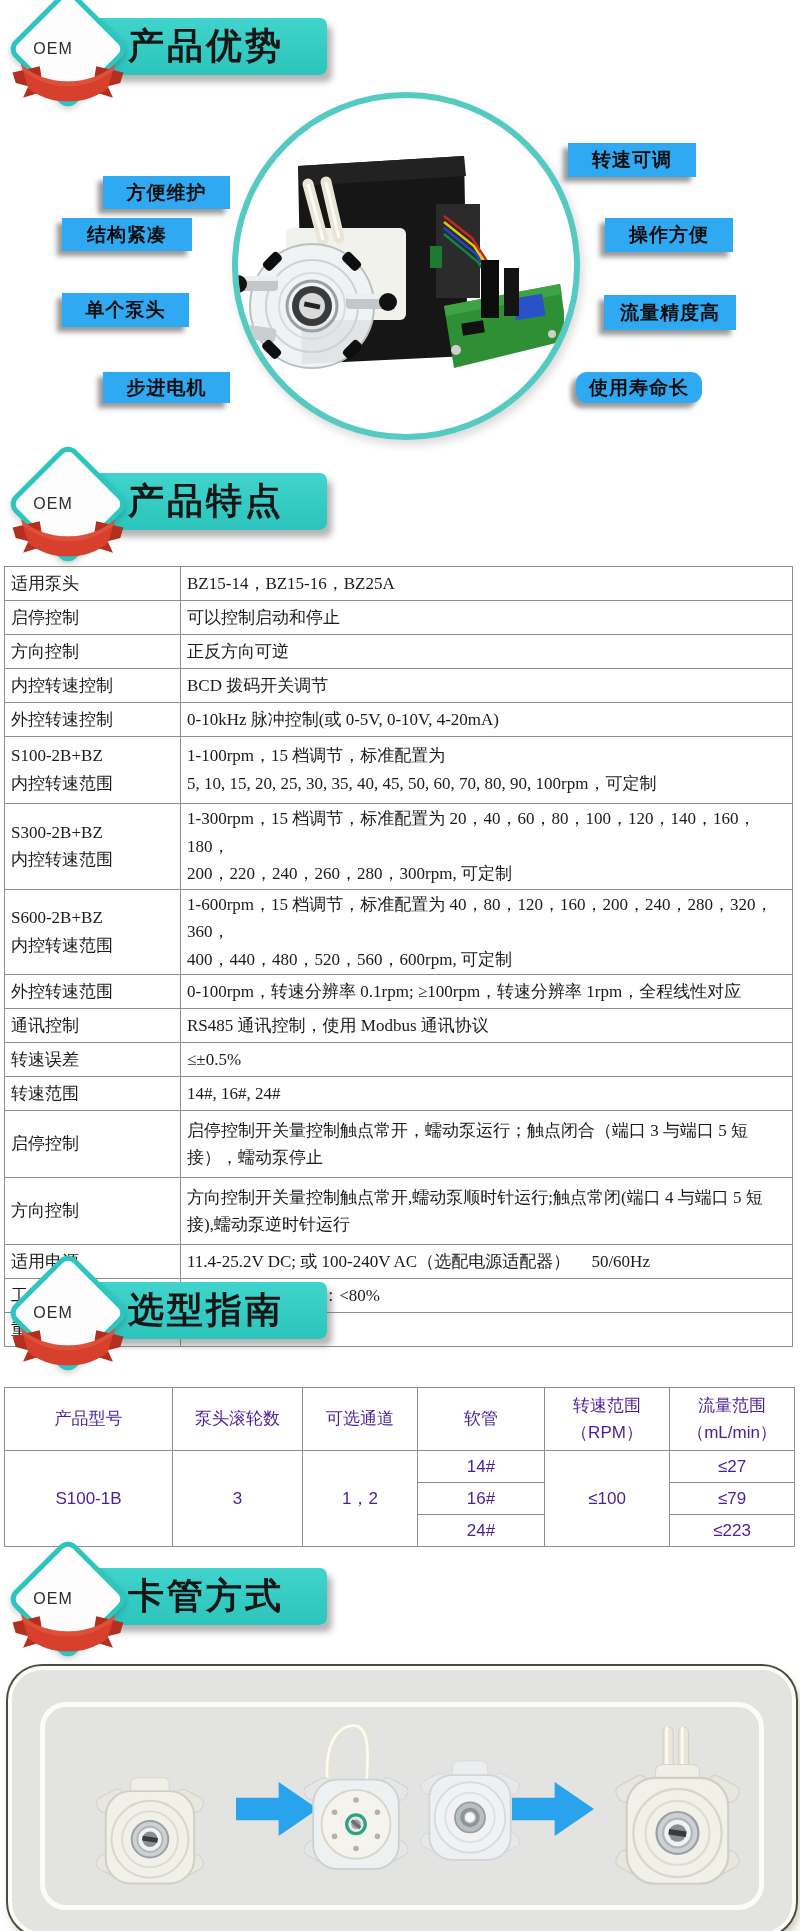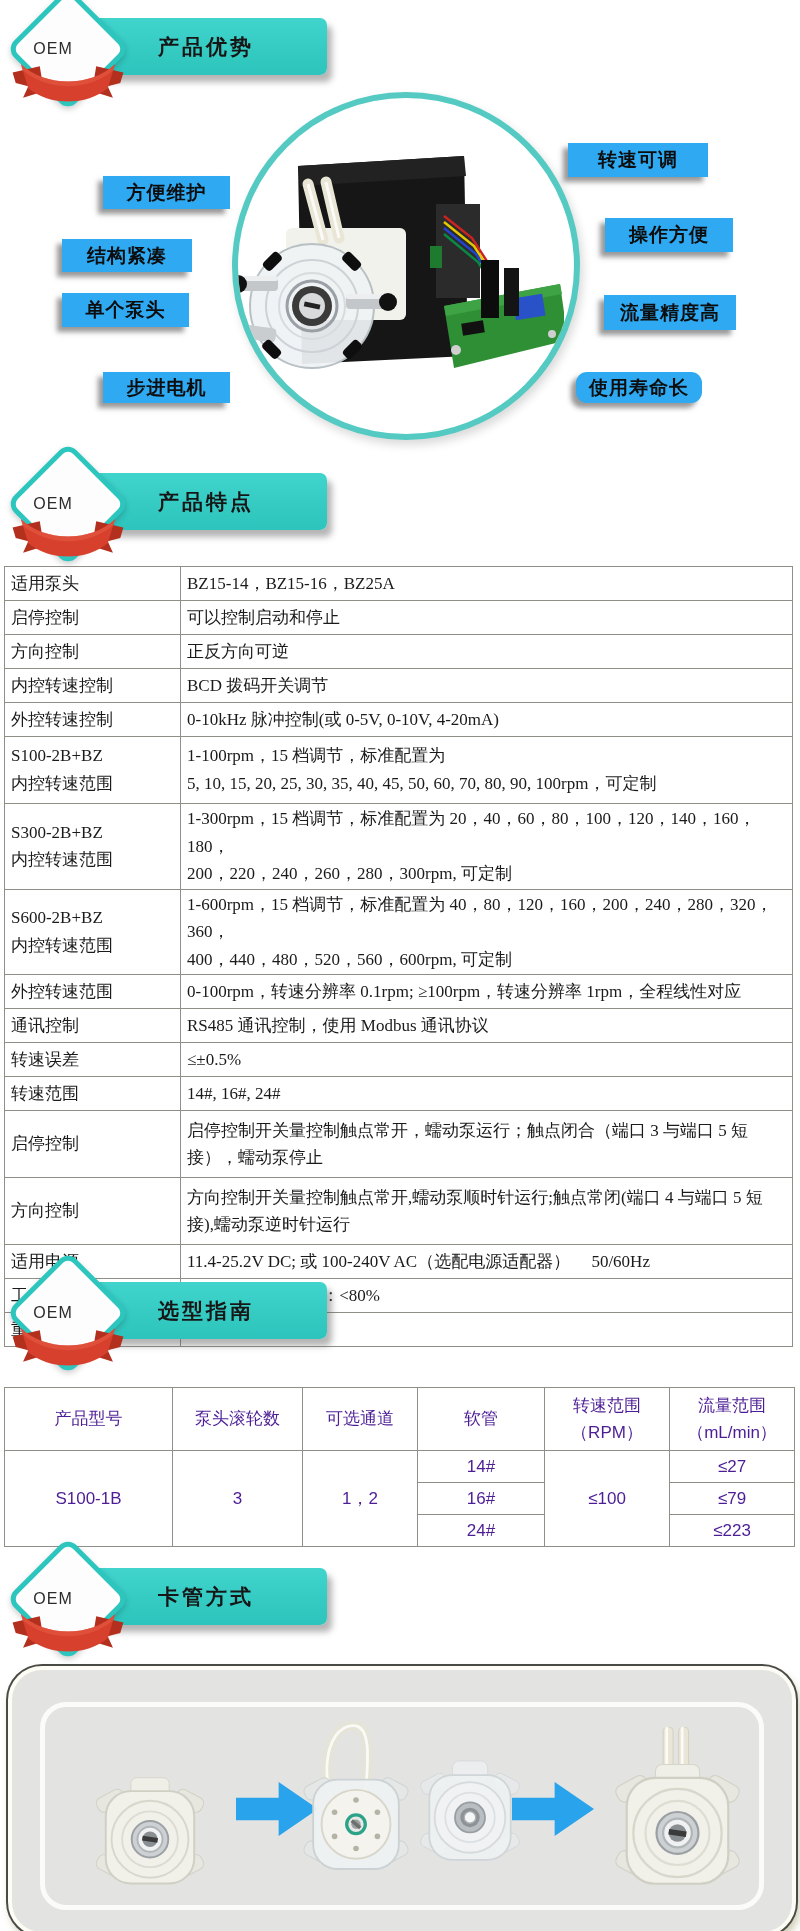--- a/index.html
+++ b/index.html
@@ -4,21 +4,21 @@
 <style>
   html,body{margin:0;padding:0;background:#ffffff;}
   .page{position:relative;width:800px;height:1931px;background:#ffffff;overflow:hidden;
         font-family:"Liberation Sans","DejaVu Sans",sans-serif;}
 
   
   .sec-header{position:absolute;left:8px;width:340px;height:110px;}
   .hdr-banner{position:absolute;left:77px;top:18px;width:242px;height:57px;border-radius:7px;
       background:linear-gradient(#40d4cc,#2cc4bc);box-shadow:5px 7px 6px rgba(90,90,90,0.45);
       display:flex;align-items:center;justify-content:center;}
-  .hdr-title{font-size:21px;font-weight:bold;color:#161616;letter-spacing:3px;}
+  .hdr-title{font-size:36px;font-weight:bold;color:#161616;letter-spacing:3px;}
   .hdr-diamond{position:absolute;left:16px;top:5px;width:78px;height:78px;background:#fdfdfd;
       border:5px solid #2cc6be;border-radius:12px;transform:rotate(45deg);
       box-shadow:inset 0 0 0 3px #ffffff,2px 2px 6px rgba(0,0,0,0.2);}
   .hdr-oem{position:absolute;left:1px;top:5px;width:88px;height:88px;display:flex;
       align-items:center;justify-content:center;font-size:16px;color:#2b2b2b;letter-spacing:1px;}
   .hdr-ribbon{position:absolute;left:2px;top:60px;width:116px;height:46px;}
 
   
   .photo-circle{position:absolute;left:232px;top:92px;width:336px;height:336px;border-radius:50%;
       border:6px solid #54cac3;background:#ffffff;box-shadow:inset 0 0 0 2px rgba(255,255,255,0.8),3px 5px 10px rgba(0,0,0,0.15);
@@ -122,24 +122,24 @@
       <rect x="104" y="246" width="20" height="11" rx="4" fill="#0e0e0e" transform="rotate(-45 114 251)"></rect>
 
       <circle cx="74" cy="208" r="25" fill="none" stroke="#9aa0a5" stroke-width="3"></circle>
       <circle cx="74" cy="208" r="20" fill="#3a3a3a"></circle>
       <circle cx="74" cy="208" r="13" fill="#d8dadc"></circle>
       <rect x="66" y="205" width="16" height="5" fill="#222222" transform="rotate(12 74 208)"></rect>
     </svg>
   </div>
 
   <div class="tag" style="left:103px;top:143px;width:127px;height:33px;margin-top:33px;">方便维护</div>
-  <div class="tag" style="left:62px;top:218px;width:130px;height:33px;margin-top:21px;">结构紧凑</div>
+  <div class="tag" style="left:62px;top:218px;width:130px;height:33px;">结构紧凑</div>
   <div class="tag" style="left:62px;top:293px;width:127px;height:34px;">单个泵头</div>
   <div class="tag" style="left:103px;top:372px;width:127px;height:31px;">步进电机</div>
-  <div class="tag" style="left:568px;top:143px;width:140px;height:34px;text-align:right;">转速可调</div>
+  <div class="tag" style="left:568px;top:143px;width:128px;height:34px;text-align:right;">转速可调</div>
   <div class="tag" style="left:605px;top:218px;width:128px;height:34px;">操作方便</div>
   <div class="tag" style="left:604px;top:295px;width:132px;height:35px;">流量精度高</div>
   <div class="tag" style="left:576px;top:372px;width:126px;height:31px;border-radius:11px;">使用寿命长</div>
 
   <div class="sec-header" style="top:455px;">
     <div class="hdr-banner">
       <span class="hdr-title">产品特点</span>
     </div>
     <div class="hdr-diamond"></div>
     <svg class="hdr-ribbon" viewBox="0 0 110 44">

